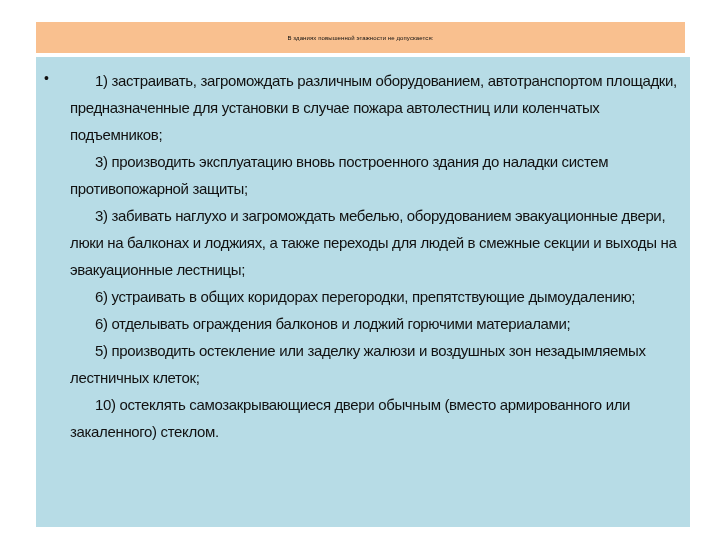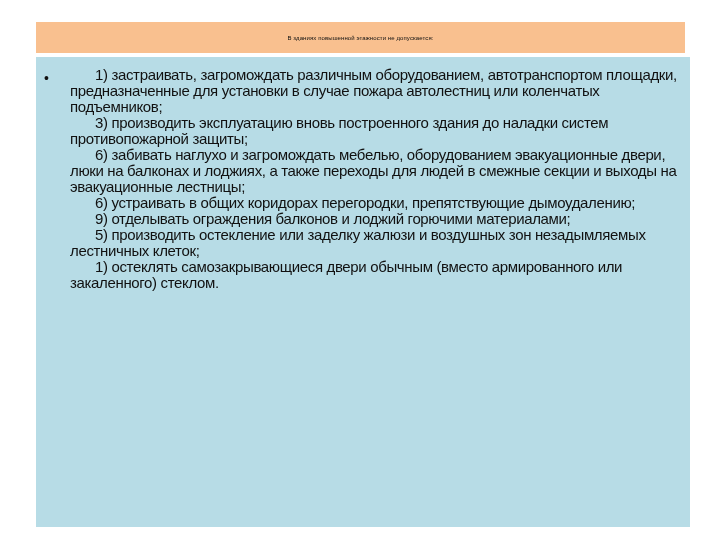--- a/index.html
+++ b/index.html
@@ -10,37 +10,37 @@
     display:flex; align-items:center; justify-content:center;
   }
   .title-text { font-size:6px; color:#111; font-family:"Liberation Sans", sans-serif; letter-spacing:0.1px; }
   .content-box {
     position:absolute; left:36px; top:57px; width:654px; height:470px;
     background:#b7dce6;
   }
   .bullet { position:absolute; left:8px; top:13px; font-size:14px; color:#111; }
   .body-text {
     position:absolute; left:34px; top:10px; width:620px;
-    font-size:15px; line-height:16px; color:#111;
+    font-size:15px; line-height:27px; color:#111;
     font-family:"Liberation Sans Narrow","Liberation Sans", sans-serif;
     letter-spacing:-0.35px;
   }
   .para { text-indent:25px; margin:0; }
 </style>
 </head>
 <body>
 
 <div class="title-box">
   <span class="title-text">В зданиях повышенной этажности не допускается:</span>
 </div>
 
 <div class="content-box">
   <span class="bullet">•</span>
   <div class="body-text">
     <p class="para">1) застраивать, загромождать различным оборудованием, автотранспортом площадки, предназначенные для установки в случае пожара автолестниц или коленчатых подъемников;</p>
     <p class="para">3) производить эксплуатацию вновь построенного здания до наладки систем противопожарной защиты;</p>
-    <p class="para">6) забивать наглухо и загромождать мебелью, оборудованием эвакуационные двери, люки на балконах и лоджиях, а также переходы для людей в смежные секции и выходы на эвакуационные лестницы;</p>
+    <p class="para">3) забивать наглухо и загромождать мебелью, оборудованием эвакуационные двери, люки на балконах и лоджиях, а также переходы для людей в смежные секции и выходы на эвакуационные лестницы;</p>
     <p class="para">6) устраивать в общих коридорах перегородки, препятствующие дымоудалению;</p>
-    <p class="para">9) отделывать ограждения балконов и лоджий горючими материалами;</p>
+    <p class="para">6) отделывать ограждения балконов и лоджий горючими материалами;</p>
     <p class="para">5) производить остекление или заделку жалюзи и воздушных зон незадымляемых лестничных клеток;</p>
-    <p class="para">1) остеклять самозакрывающиеся двери обычным (вместо армированного или закаленного) стеклом.</p>
+    <p class="para">10) остеклять самозакрывающиеся двери обычным (вместо армированного или закаленного) стеклом.</p>
   </div>
 </div>
 
 </body></html>

